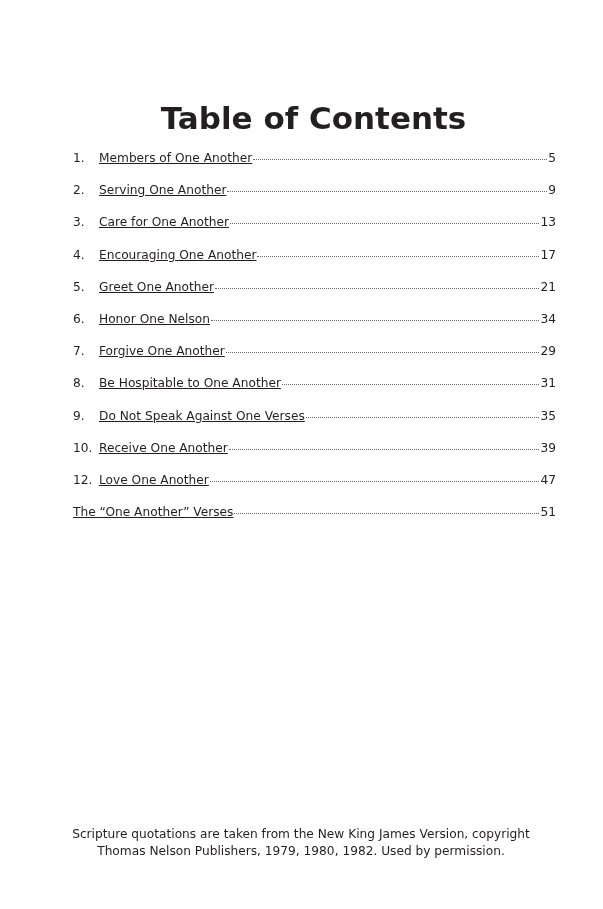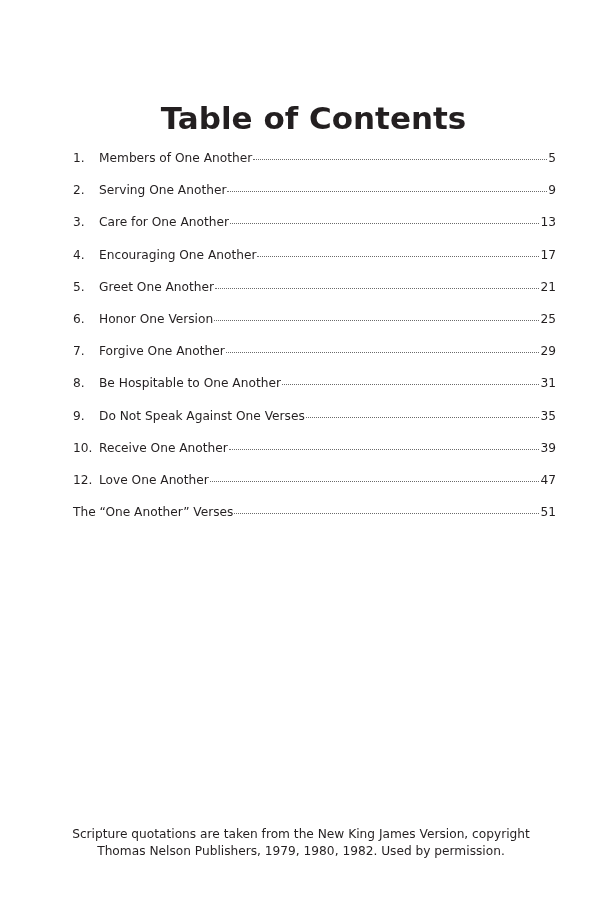--- a/index.html
+++ b/index.html
@@ -46,20 +46,21 @@
       color: #231f20;
       white-space: nowrap;
     }
     .toc-num {
       display: inline-block;
       width: 26px;
       flex: 0 0 26px;
     }
     .toc-title {
       flex: 0 0 auto;
+      text-decoration: underline;
     }
     .toc-leader {
       flex: 1 1 auto;
       overflow: hidden;
       margin: 0 1px;
       position: relative;
       height: 12px;
     }
     .toc-leader::before {
       content: "";
@@ -117,23 +118,23 @@
     <span class="toc-page">17</span>
   </li>
   <li class="toc-row">
     <span class="toc-num">5.</span>
     <span class="toc-title">Greet One Another</span>
     <span class="toc-leader"></span>
     <span class="toc-page">21</span>
   </li>
   <li class="toc-row">
     <span class="toc-num">6.</span>
-    <span class="toc-title">Honor One Version</span>
+    <span class="toc-title">Honor One Nelson</span>
     <span class="toc-leader"></span>
-    <span class="toc-page">25</span>
+    <span class="toc-page">34</span>
   </li>
   <li class="toc-row">
     <span class="toc-num">7.</span>
     <span class="toc-title">Forgive One Another</span>
     <span class="toc-leader"></span>
     <span class="toc-page">29</span>
   </li>
   <li class="toc-row">
     <span class="toc-num">8.</span>
     <span class="toc-title">Be Hospitable to One Another</span>

